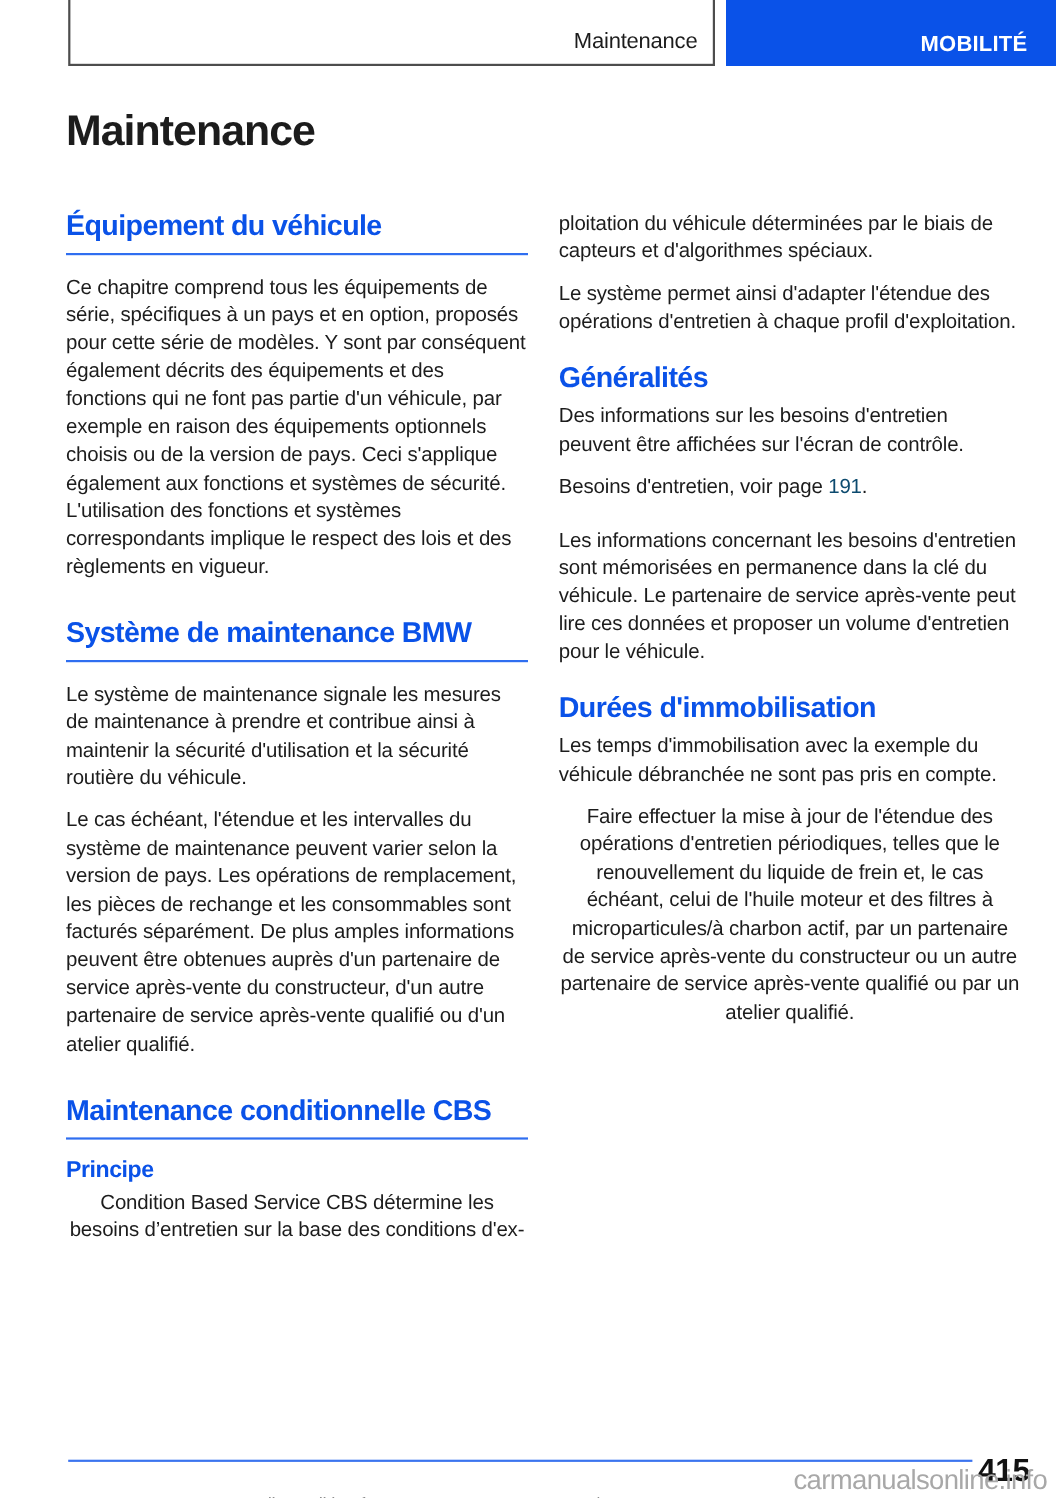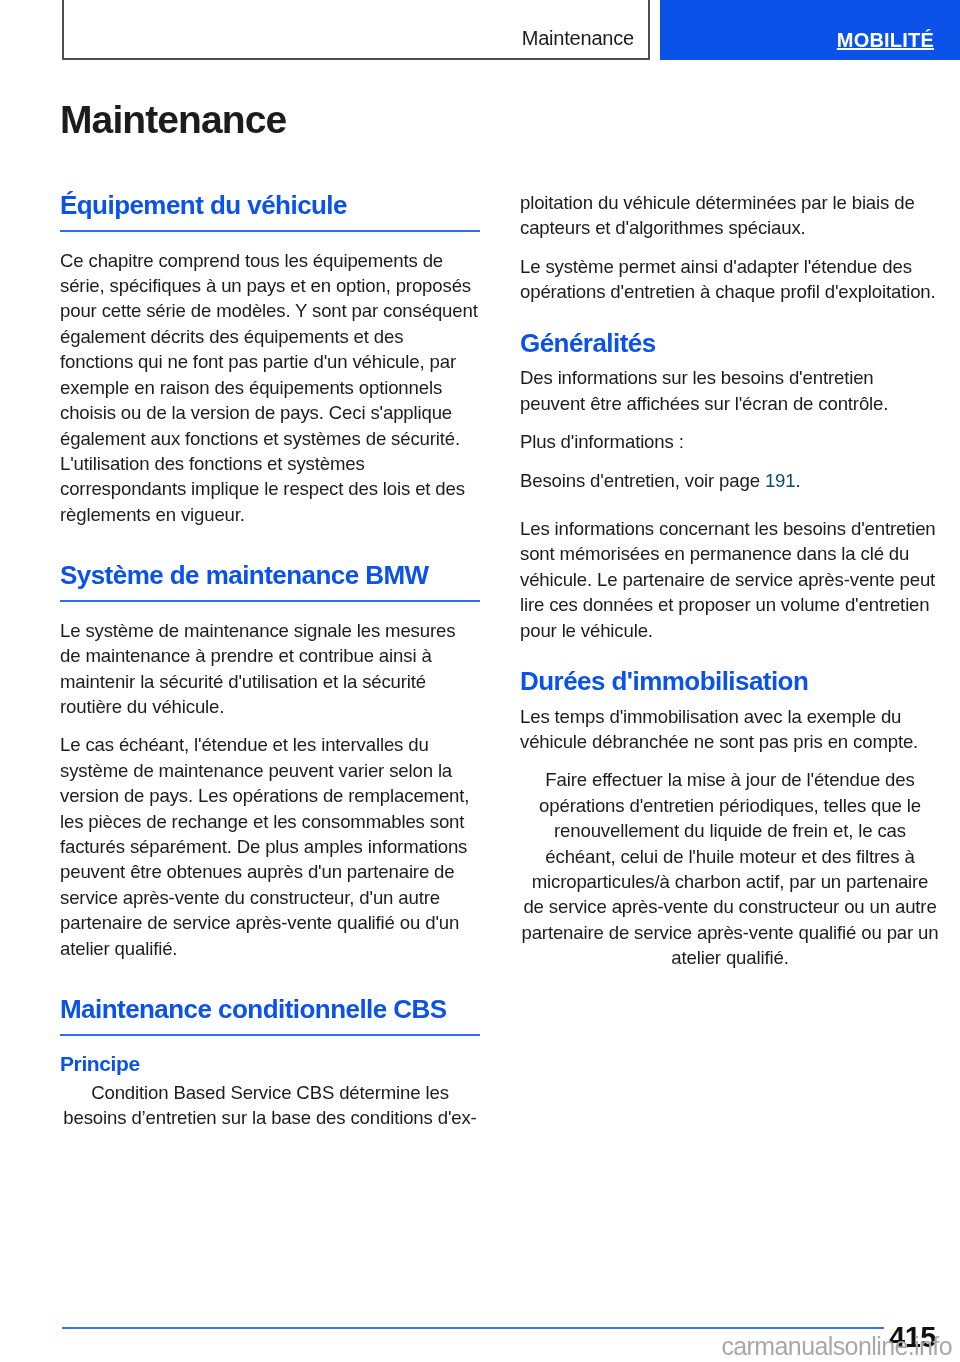--- a/index.html
+++ b/index.html
@@ -55,42 +55,41 @@
     align-items: flex-end;
     justify-content: flex-end;
   }
   .tab-blue-label {
     font-size: 20px;
     font-weight: bold;
     color: #ffffff;
     padding: 0 26px 8px 0;
     letter-spacing: 0.2px;
     white-space: nowrap;
-    text-decoration: underline;
   }
 
   
   .page-title {
     position: absolute;
     left: 60px;
     top: 98px;
     font-size: 39px;
     font-weight: bold;
     letter-spacing: -0.9px;
     color: #1c1c1c;
   }
 
   
   .columns {
     position: absolute;
     top: 190px;
     left: 60px;
     width: 880px;
     display: flex;
-    gap: 40px;
+    gap: 28px;
   }
   .col {
     width: 420px;
   }
 
   h2.sec {
     font-size: 26px;
     font-weight: bold;
     color: #0a52e8;
     margin: 0 0 7px 0;
@@ -208,21 +207,20 @@
 
   <div class="col">
 
     <p class="body">ploitation du véhicule déterminées par le biais de capteurs et d'algorithmes spéciaux.</p>
     <p class="body">Le système permet ainsi d'adapter l'étendue des opérations d'entretien à chaque profil d'exploitation.</p>
 
     <div class="spacer-sm"></div>
 
     <h2 class="sec">Généralités</h2>
     <p class="body">Des informations sur les besoins d'entretien peuvent être affichées sur l'écran de contrôle.</p>
-    <p class="body">Plus d'informations :</p>
     <p class="body"><span>Besoins d'entretien, voir page </span><span class="xref">191</span><span>.</span></p>
 
     <div class="spacer-sm"></div>
 
     <p class="body">Les informations concernant les besoins d'entretien sont mémorisées en permanence dans la clé du véhicule. Le partenaire de service après-vente peut lire ces données et proposer un volume d'entretien pour le véhicule.</p>
 
     <div class="spacer-sm"></div>
 
     <h2 class="sec">Durées d'immobilisation</h2>
     <p class="body">Les temps d'immobilisation avec la exemple du véhicule débranchée ne sont pas pris en compte.</p>

